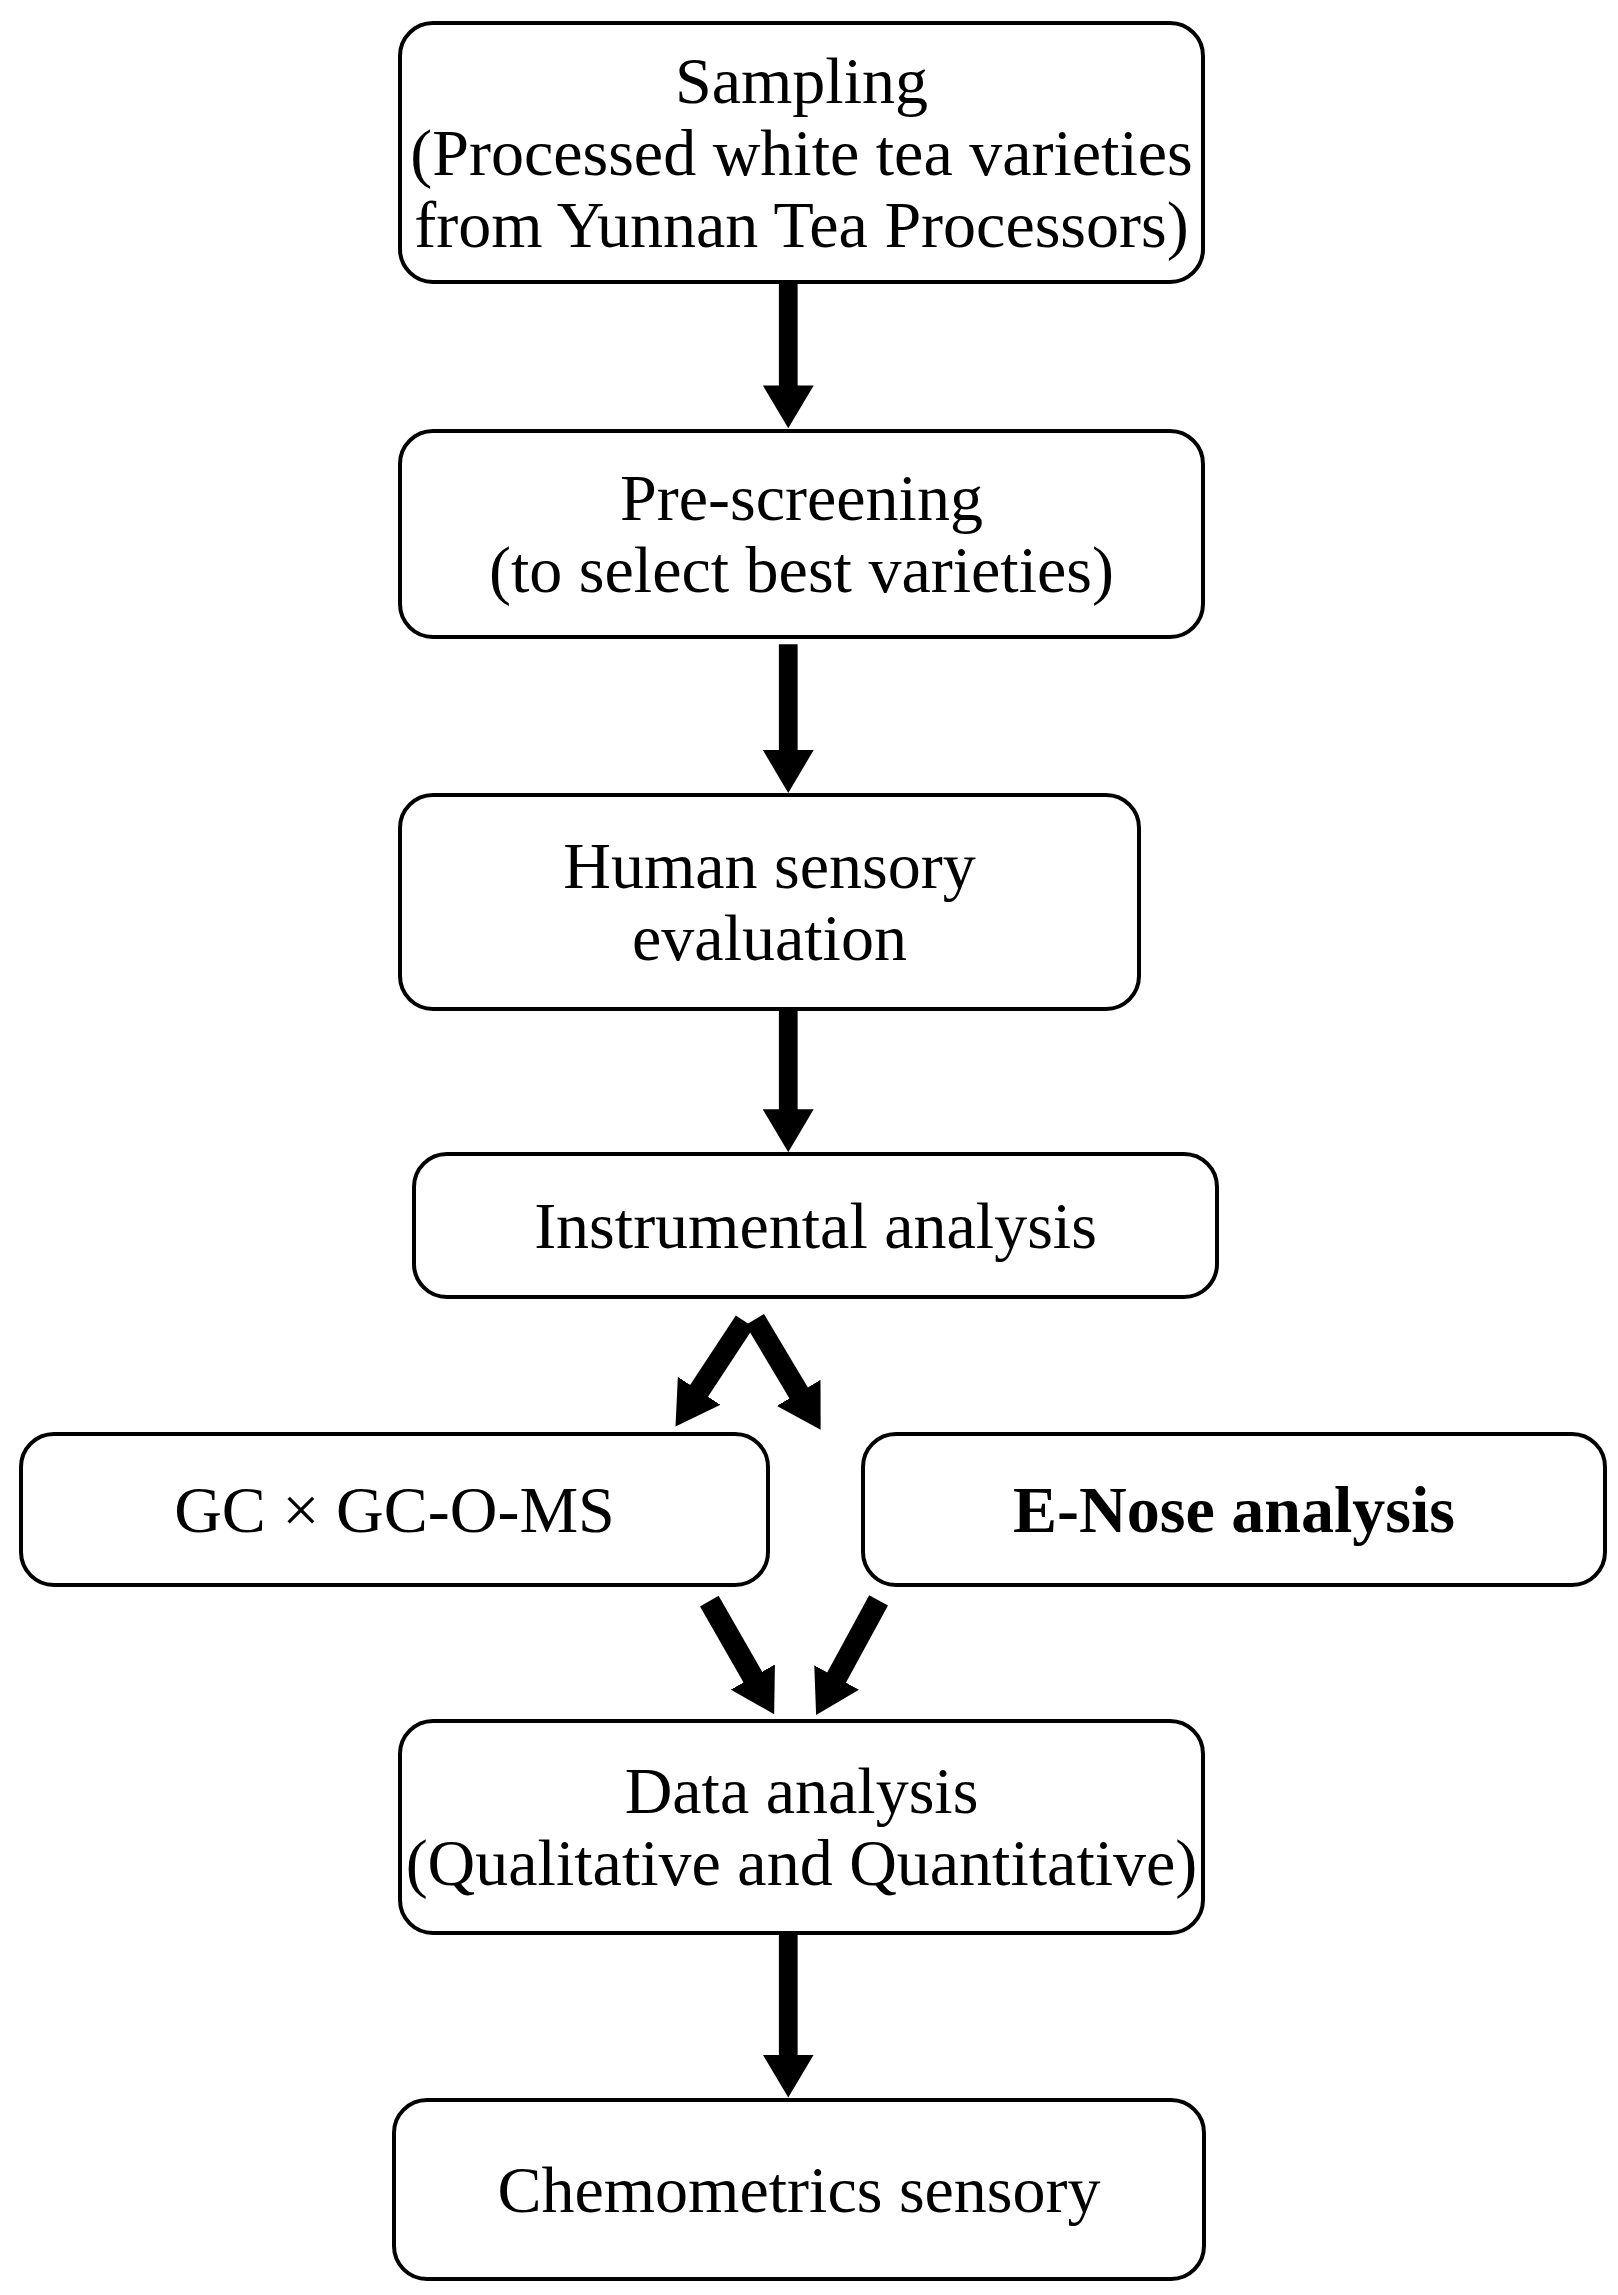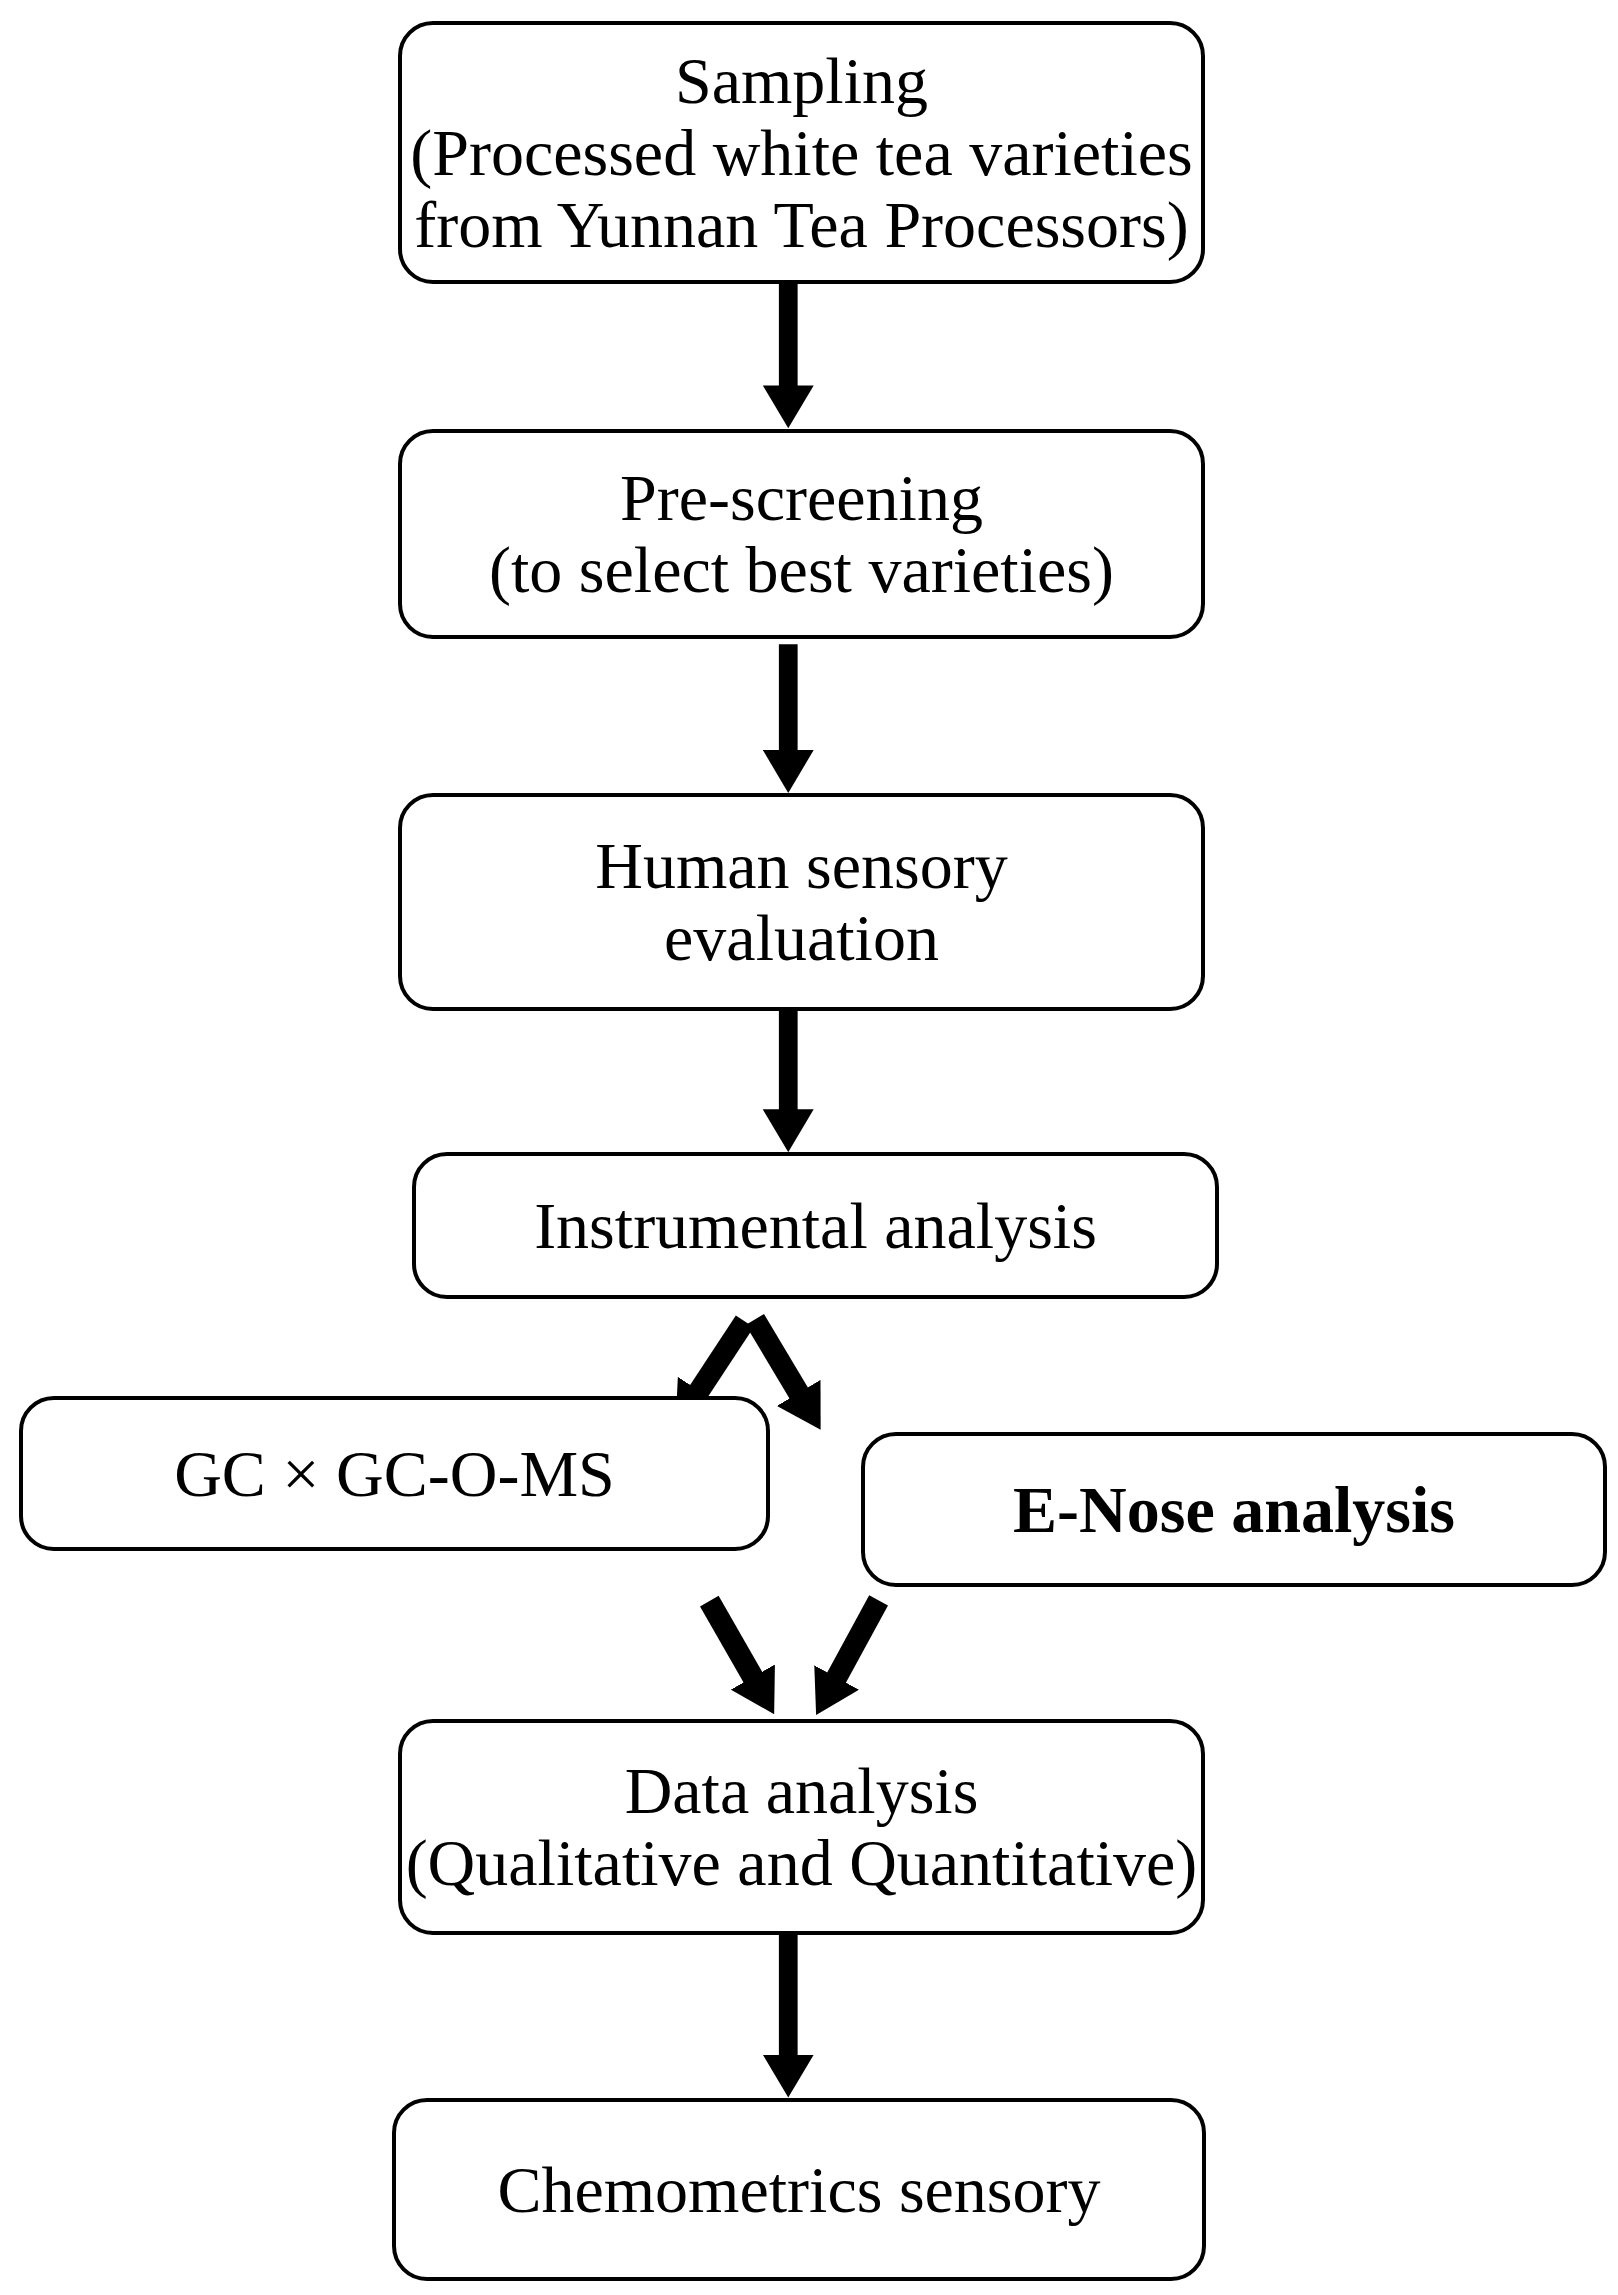--- a/index.html
+++ b/index.html
@@ -29,23 +29,23 @@
   }
   .node .label {
     white-space: pre-line;
     font-size: 66px;
     line-height: 72px;
     color: #000000;
   }
   
   #node-sampling       { left: 398px;  top: 21px;   width: 807px; height: 263px; }
   #node-prescreening   { left: 398px;  top: 429px;  width: 807px; height: 210px; }
-  #node-sensory        { left: 398px;  top: 793px; width: 807px; height: 218px; }
+  #node-sensory        { left: 398px;  top: 793px; width: 743px; height: 218px; }
   #node-instrumental   { left: 412px;  top: 1152px; width: 807px; height: 147px; }
-  #node-gcms           { left: 19px;   top: 1396px; width: 751px; height: 155px; }
+  #node-gcms           { left: 19px;   top: 1432px; width: 751px; height: 155px; }
   #node-enose          { left: 861px; top: 1432px; width: 746px; height: 155px; font-weight: bold; }
   #node-data           { left: 398px;  top: 1719px; width: 807px; height: 216px; }
   #node-chemometrics   { left: 392px;  top: 2098px; width: 814px; height: 183px; }
 
   #arrow-layer {
     position: absolute;
     left: 0; top: 0;
     width: 1618px;
     height: 2295px;
     pointer-events: none;

